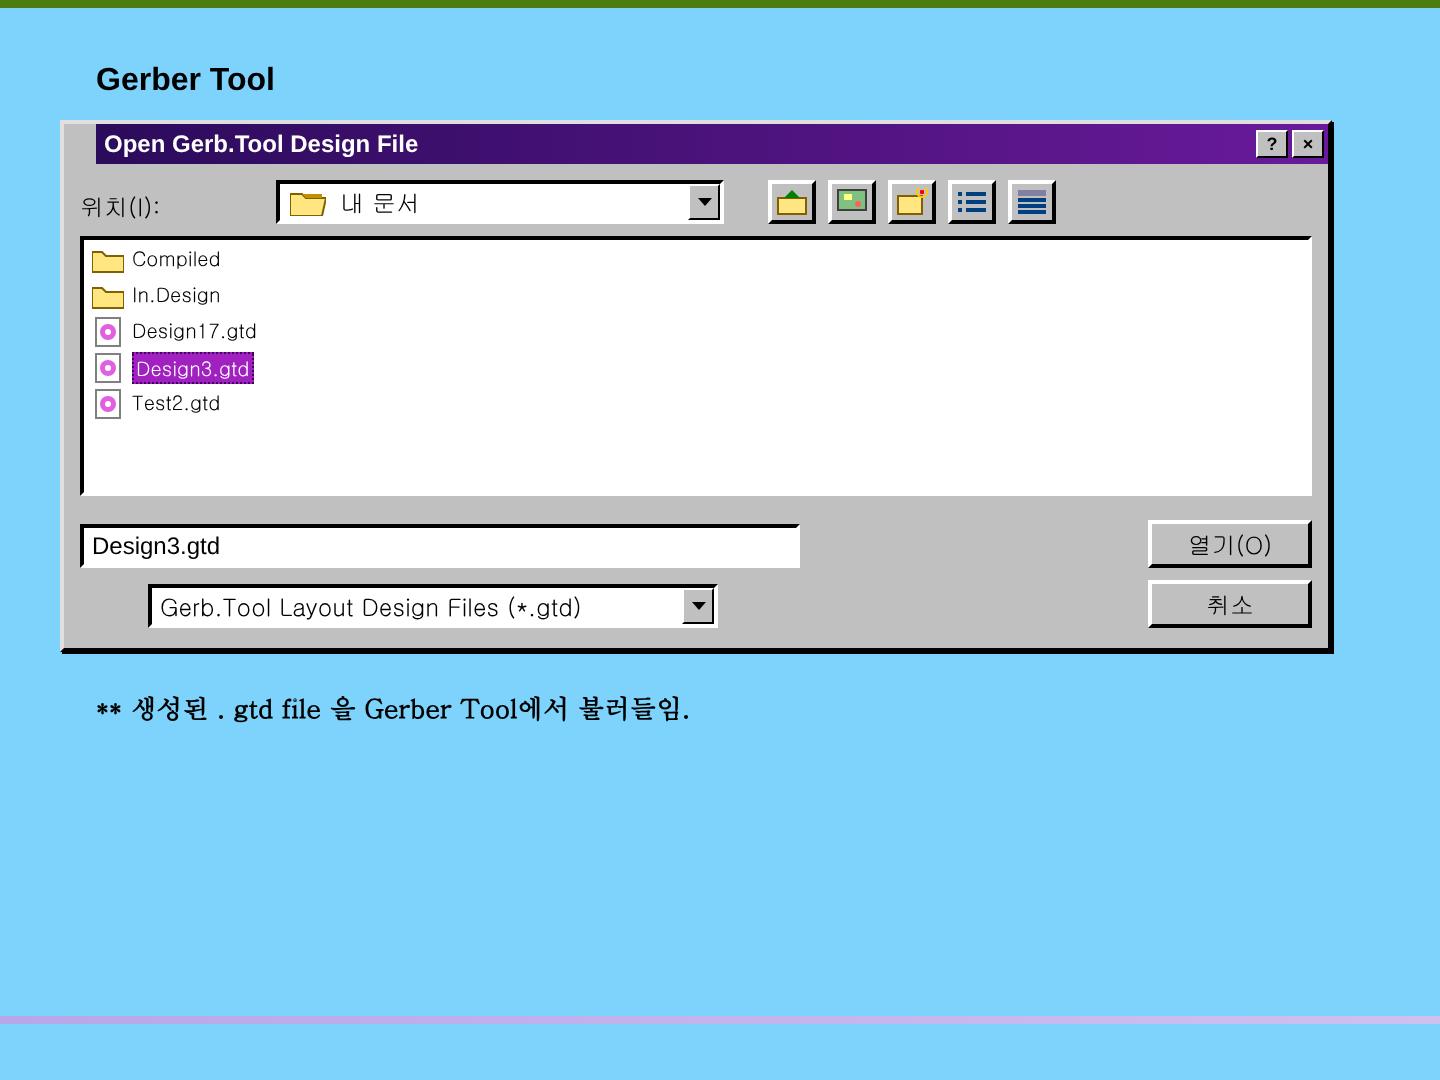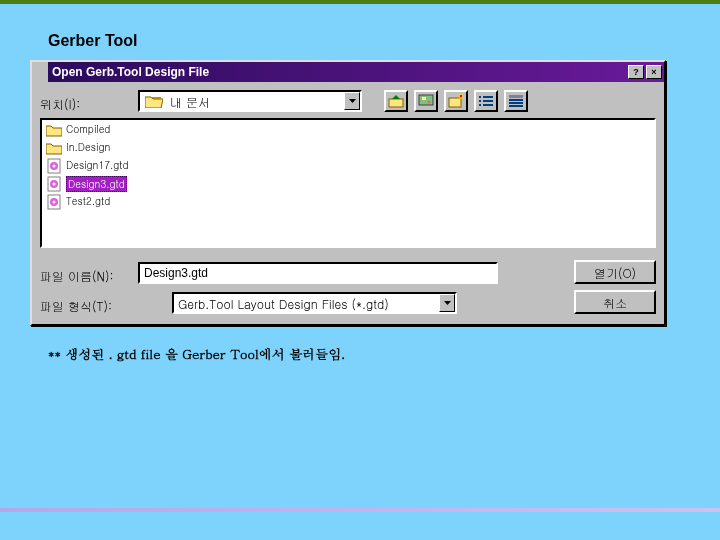--- a/index.html
+++ b/index.html
@@ -320,30 +320,28 @@
                   <circle cx="8" cy="8" r="1.5" fill="#fff"></circle>
                 </svg>
               </span>
             <span class="lbl">Test2.gtd</span>
           </div>
         </div>
 
         <div style="height:12px"></div>
 
         <div class="row">
-          <div class="label">파일 이름(N):</div>
           <input class="text-input file-name-input" value="Design3.gtd" style="">
           <div style="flex:1"></div>
           <div class="btn">
             <span>열기(O)</span>
           </div>
         </div>
 
         <div class="row" style="margin-bottom:2px">
-          <div class="label">파일 형식(T):</div>
           <div class="combo file-type-combo">
             <span class="combo-text" style="padding-left:4px">Gerb.Tool Layout Design Files (*.gtd)</span>
             <div class="combo-arrow">
               <svg width="7" height="4">
                   <polygon points="0,0 7,0 3.5,4" fill="#000"></polygon>
                 </svg>
             </div>
           </div>
           <div style="flex:1"></div>
           <div class="btn">

